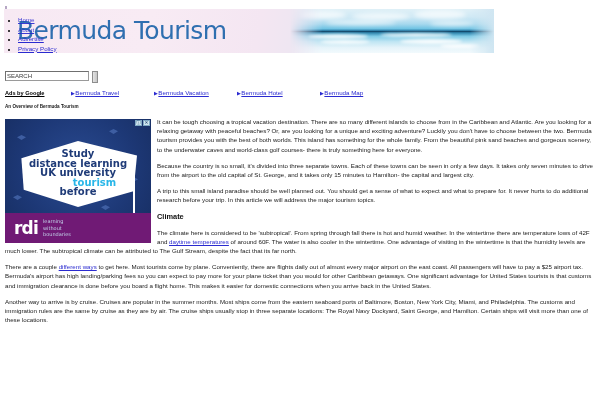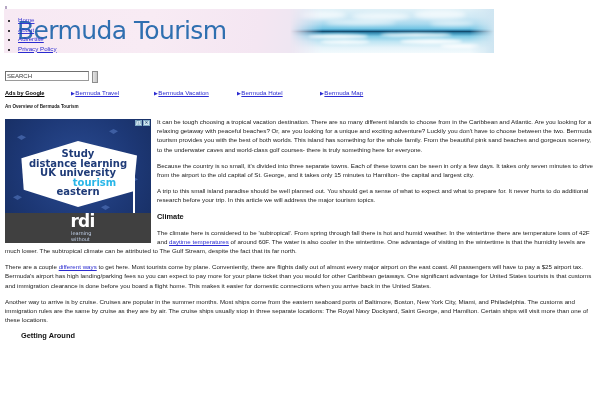--- a/index.html
+++ b/index.html
@@ -241,26 +241,25 @@
     width: 12px;
     height: 22px;
     background: #ffffff;
     clip-path: polygon(42% 0%, 58% 0%, 100% 100%, 72% 100%, 50% 40%, 28% 100%, 0% 100%);
   }
   .ad-footer {
     position: absolute;
     left: 0; bottom: 0;
     width: 100%;
     height: 30px;
-    background: #404040;
+    background: #701a75;
     display: flex;
     align-items: center;
     padding-left: 9px;
     box-sizing: border-box;
-    flex-direction: column;
   }
   .rdi-logo {
     font-family: "DejaVu Sans", sans-serif;
     font-size: 17px;
     font-weight: bold;
     color: #ffffff;
     letter-spacing: -0.8px;
     line-height: 17px;
   }
   .rdi-tag {
@@ -387,21 +386,21 @@
     <div class="cap-icon" style="left:124px; top:58px;"></div>
 
     <div class="ad-cap"></div>
     <div class="ad-tassel"></div>
 
     <div class="ad-cap-text">
       <div>Study</div>
       <div>distance learning</div>
       <div>UK university</div>
       <div class="hl">tourism</div>
-      <div>eastern</div>
+      <div>before</div>
     </div>
 
     <div class="ad-footer">
       <span class="rdi-logo">rdi</span>
       <span class="rdi-tag">
         <span style="display:block">learning</span>
         <span style="display:block">without</span>
         <span style="display:block">boundaries</span>
       </span>
     </div>
@@ -415,14 +414,13 @@
   <p class="body-p">It can be tough choosing a tropical vacation destination. There are so many different islands to choose from in the Caribbean and Atlantic. Are you looking for a relaxing getaway with peaceful beaches? Or, are you looking for a unique and exciting adventure? Luckily you don't have to choose between the two. Bermuda tourism provides you with the best of both worlds. This island has something for the whole family. From the beautiful pink sand beaches and gorgeous scenery, to the underwater caves and world-class golf courses- there is truly something here for everyone.</p>
   <p class="body-p">Because the country is so small, it's divided into three separate towns. Each of these towns can be seen in only a few days. It takes only seven minutes to drive from the airport to the old capital of St. George, and it takes only 15 minutes to Hamilton- the capital and largest city.</p>
   <p class="body-p">A trip to this small island paradise should be well planned out. You should get a sense of what to expect and what to prepare for. It never hurts to do additional research before your trip. In this article we will address the major tourism topics.</p>
 
   <h2 class="section-h">Climate</h2>
   <p class="body-p"><span>The climate here is considered to be 'subtropical'. From spring through fall there is hot and humid weather. In the wintertime there are temperature lows of 42F and </span><a class="inline-link" href="#">daytime temperatures</a><span> of around 60F. The water is also cooler in the wintertime. One advantage of visiting in the wintertime is that the humidity levels are much lower. The subtropical climate can be attributed to The Gulf Stream, despite the fact that its far north.</span></p>
 
   <p class="body-p"><span>There are a couple </span><a class="inline-link" href="#">different ways</a><span> to get here. Most tourists come by plane. Conveniently, there are flights daily out of almost every major airport on the east coast. All passengers will have to pay a $25 airport tax. Bermuda's airport has high landing/parking fees so you can expect to pay more for your plane ticket than you would for other Caribbean getaways. One significant advantage for United States tourists is that customs and immigration clearance is done before you board a flight home. This makes it easier for domestic connections when you arrive back in the United States.</span></p>
   <p class="body-p">Another way to arrive is by cruise. Cruises are popular in the summer months. Most ships come from the eastern seaboard ports of Baltimore, Boston, New York City, Miami, and Philadelphia. The customs and immigration rules are the same by cruise as they are by air. The cruise ships usually stop in three separate locations: The Royal Navy Dockyard, Saint George, and Hamilton. Certain ships will visit more than one of these locations.</p>
 
-  <h2 class="section-h clear-h">Getting Around</h2>
 </div>
 
 </body></html>

